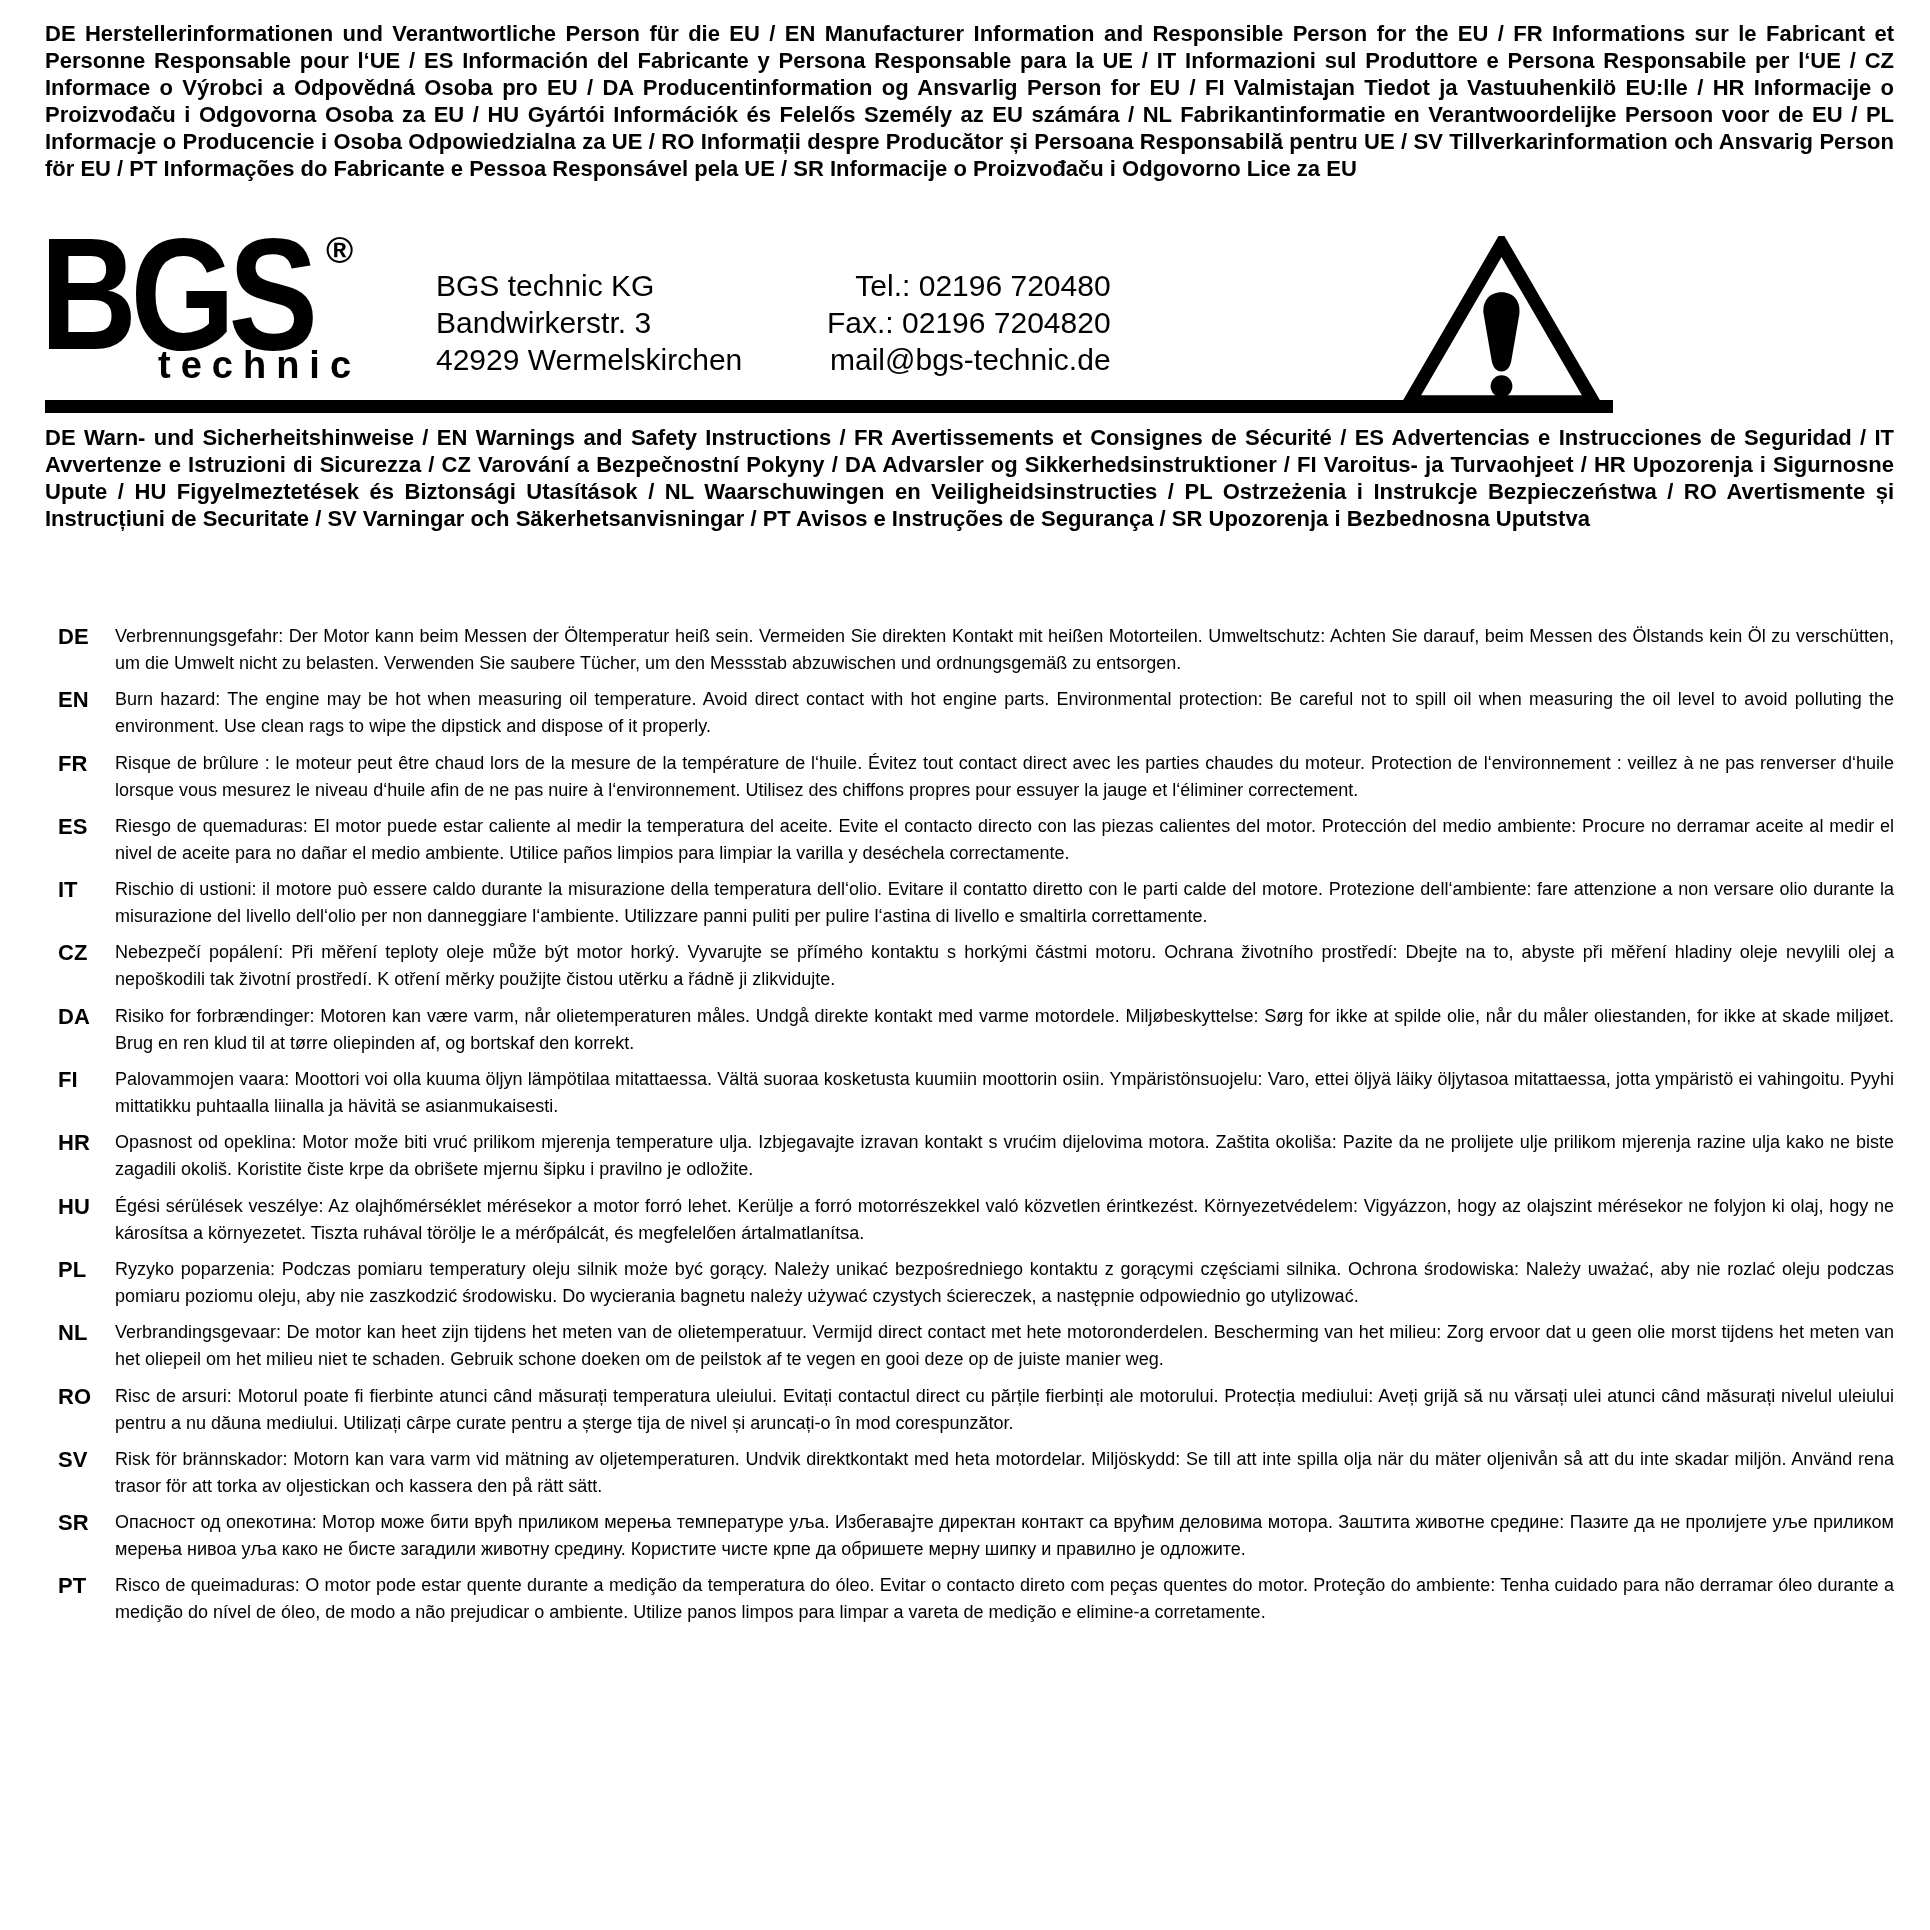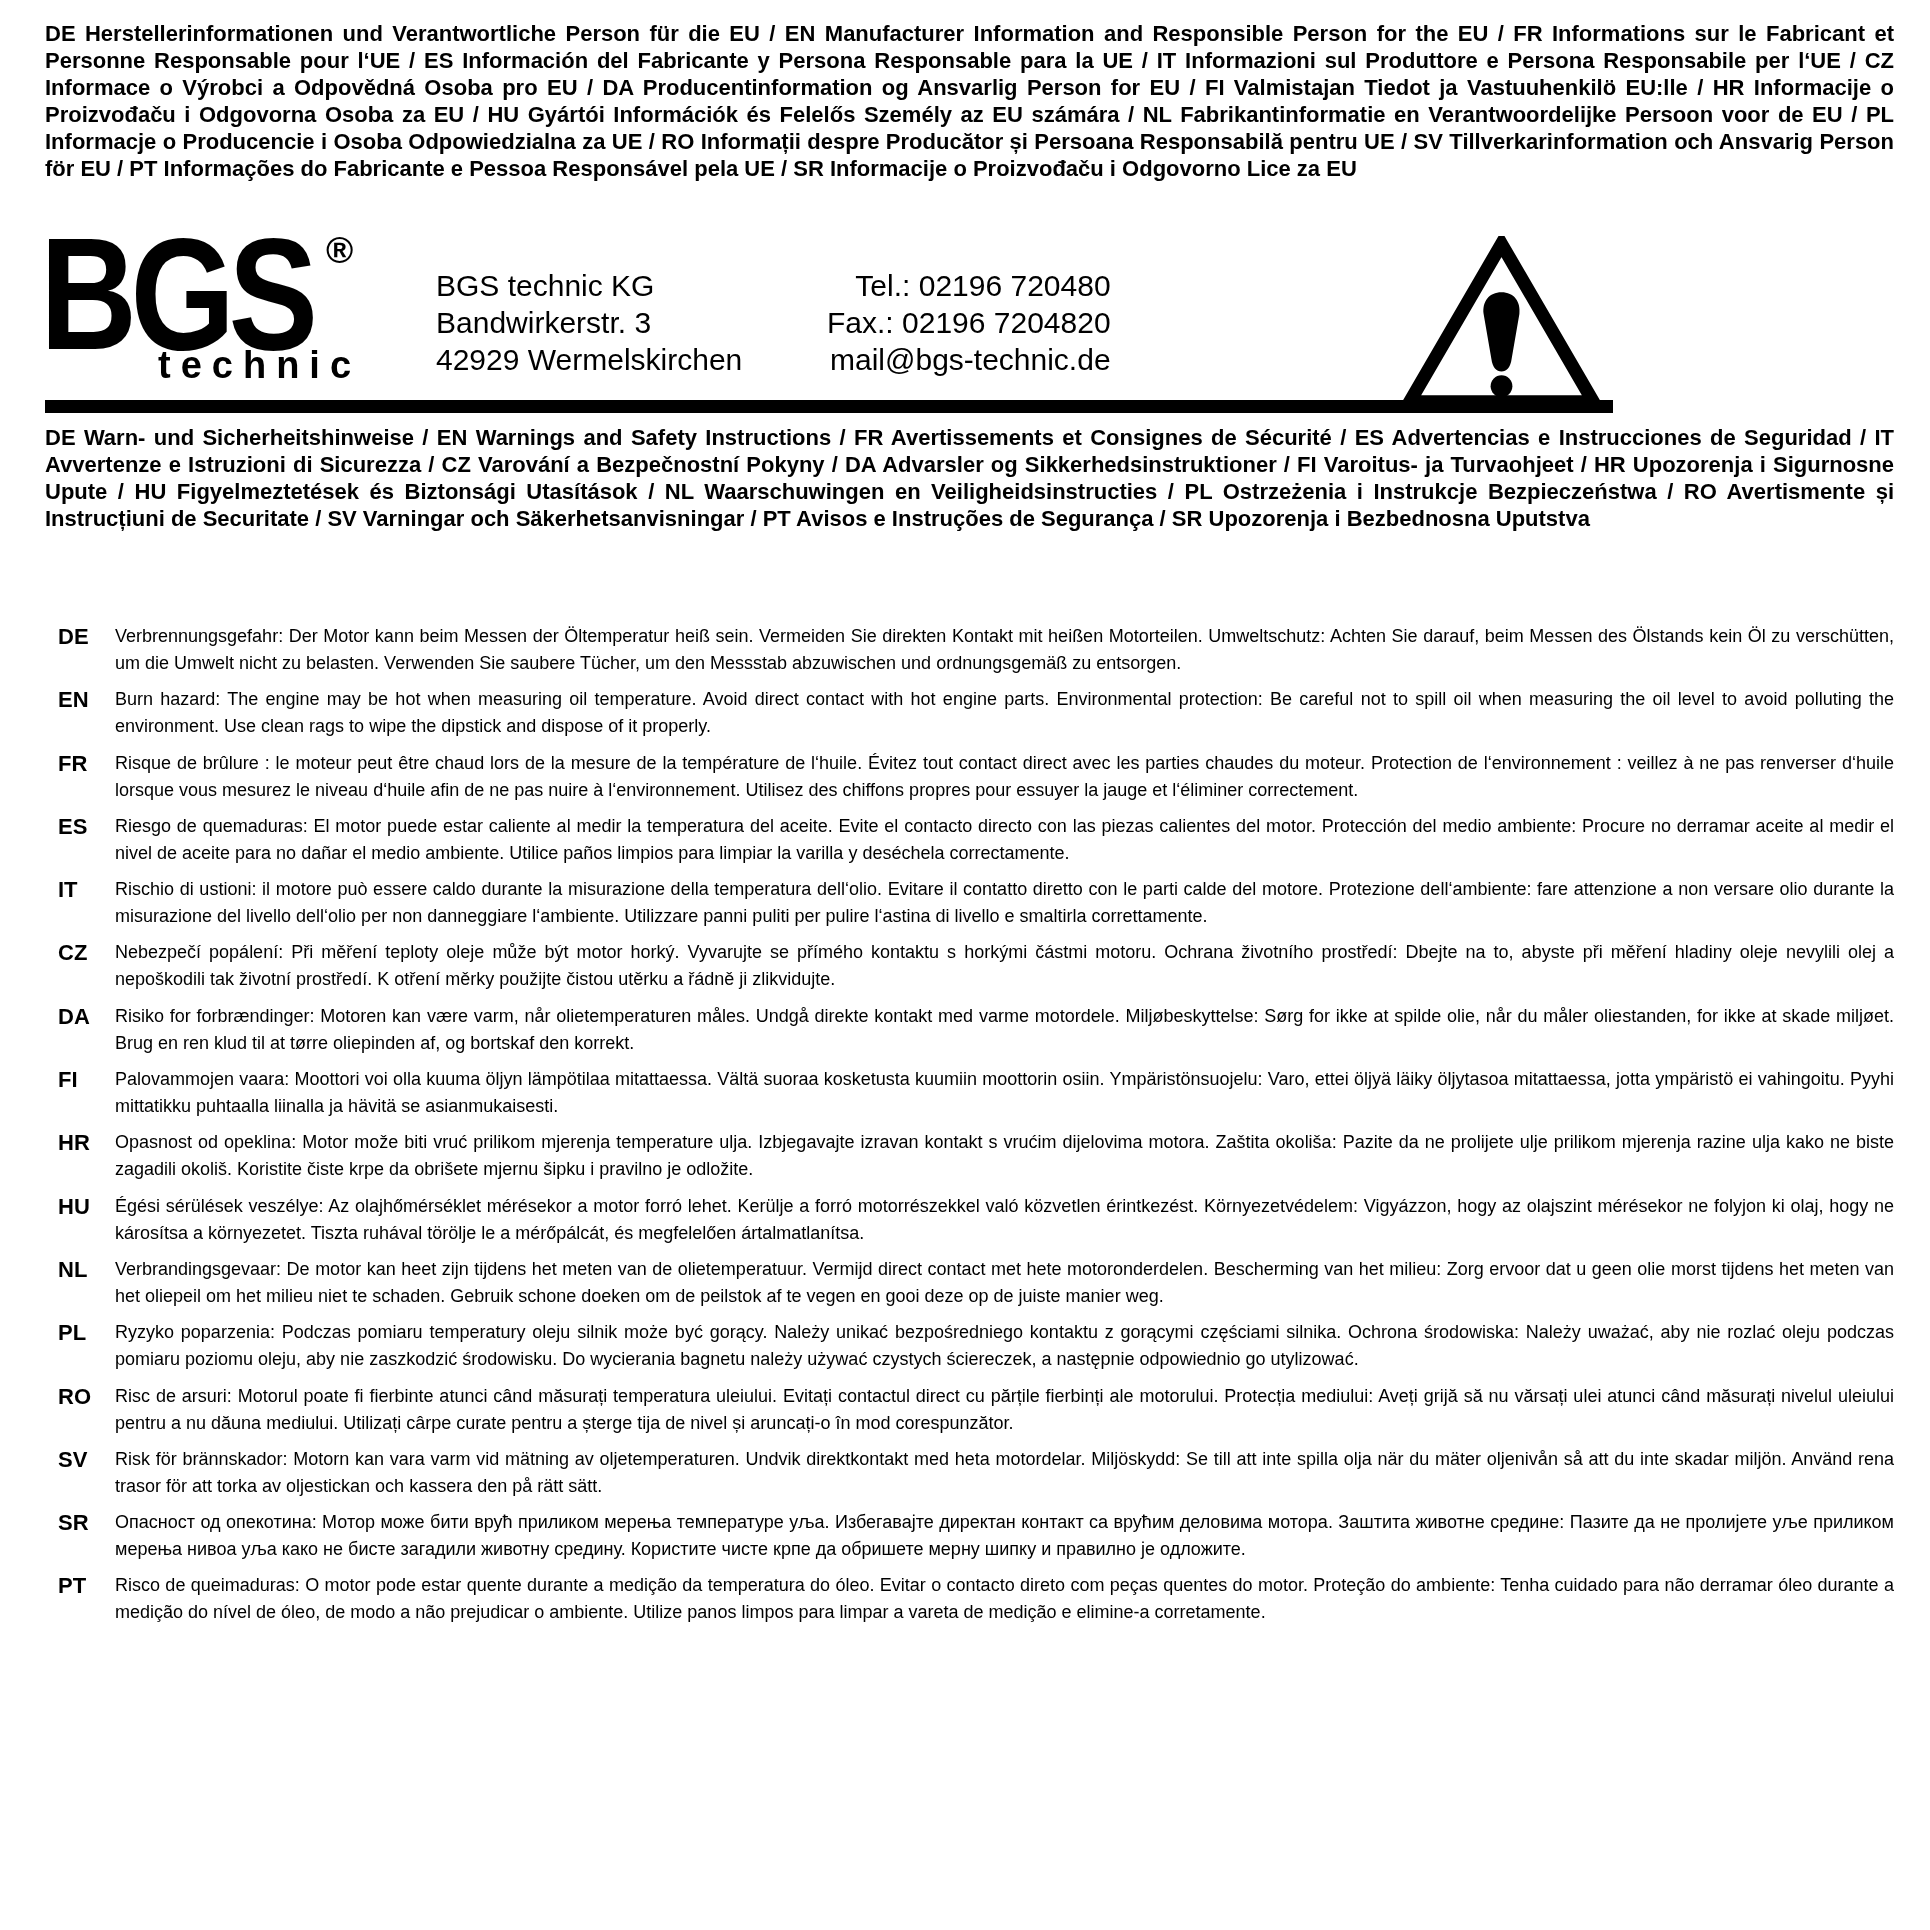--- a/index.html
+++ b/index.html
@@ -136,27 +136,27 @@
       <div class="w-code">HR</div>
       <div class="w-text">Opasnost od opeklina: Motor može biti vruć prilikom mjerenja temperature ulja. Izbjegavajte izravan kontakt s vrućim dijelovima motora. Zaštita okoliša: Pazite da ne prolijete ulje prilikom mjerenja razine ulja kako ne biste zagadili okoliš. Koristite čiste krpe da obrišete mjernu šipku i pravilno je odložite.</div>
     </div>
 
     <div class="w-item">
       <div class="w-code">HU</div>
       <div class="w-text">Égési sérülések veszélye: Az olajhőmérséklet mérésekor a motor forró lehet. Kerülje a forró motorrészekkel való közvetlen érintkezést. Környezetvédelem: Vigyázzon, hogy az olajszint mérésekor ne folyjon ki olaj, hogy ne károsítsa a környezetet. Tiszta ruhával törölje le a mérőpálcát, és megfelelően ártalmatlanítsa.</div>
     </div>
 
     <div class="w-item">
-      <div class="w-code">NL</div>
-      <div class="w-text">Verbrandingsgevaar: De motor kan heet zijn tijdens het meten van de olietemperatuur. Vermijd direct contact met hete motoronderdelen. Bescherming van het milieu: Zorg ervoor dat u geen olie morst tijdens het meten van het oliepeil om het milieu niet te schaden. Gebruik schone doeken om de peilstok af te vegen en gooi deze op de juiste manier weg.</div>
+      <div class="w-code">PL</div>
+      <div class="w-text">Ryzyko poparzenia: Podczas pomiaru temperatury oleju silnik może być gorący. Należy unikać bezpośredniego kontaktu z gorącymi częściami silnika. Ochrona środowiska: Należy uważać, aby nie rozlać oleju podczas pomiaru poziomu oleju, aby nie zaszkodzić środowisku. Do wycierania bagnetu należy używać czystych ściereczek, a następnie odpowiednio go utylizować.</div>
     </div>
 
     <div class="w-item">
-      <div class="w-code">PL</div>
-      <div class="w-text">Ryzyko poparzenia: Podczas pomiaru temperatury oleju silnik może być gorący. Należy unikać bezpośredniego kontaktu z gorącymi częściami silnika. Ochrona środowiska: Należy uważać, aby nie rozlać oleju podczas pomiaru poziomu oleju, aby nie zaszkodzić środowisku. Do wycierania bagnetu należy używać czystych ściereczek, a następnie odpowiednio go utylizować.</div>
+      <div class="w-code">NL</div>
+      <div class="w-text">Verbrandingsgevaar: De motor kan heet zijn tijdens het meten van de olietemperatuur. Vermijd direct contact met hete motoronderdelen. Bescherming van het milieu: Zorg ervoor dat u geen olie morst tijdens het meten van het oliepeil om het milieu niet te schaden. Gebruik schone doeken om de peilstok af te vegen en gooi deze op de juiste manier weg.</div>
     </div>
 
     <div class="w-item">
       <div class="w-code">RO</div>
       <div class="w-text">Risc de arsuri: Motorul poate fi fierbinte atunci când măsurați temperatura uleiului. Evitați contactul direct cu părțile fierbinți ale motorului. Protecția mediului: Aveți grijă să nu vărsați ulei atunci când măsurați nivelul uleiului pentru a nu dăuna mediului. Utilizați cârpe curate pentru a șterge tija de nivel și aruncați-o în mod corespunzător.</div>
     </div>
 
     <div class="w-item">
       <div class="w-code">SV</div>
       <div class="w-text">Risk för brännskador: Motorn kan vara varm vid mätning av oljetemperaturen. Undvik direktkontakt med heta motordelar. Miljöskydd: Se till att inte spilla olja när du mäter oljenivån så att du inte skadar miljön. Använd rena trasor för att torka av oljestickan och kassera den på rätt sätt.</div>

